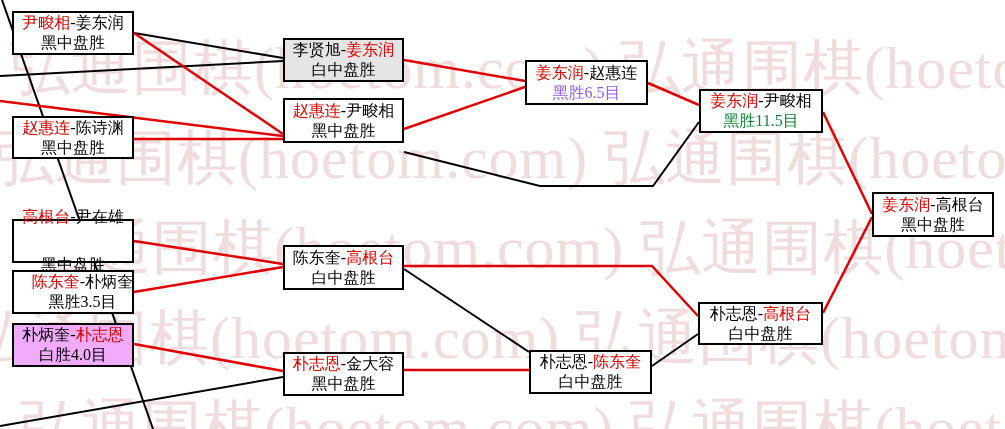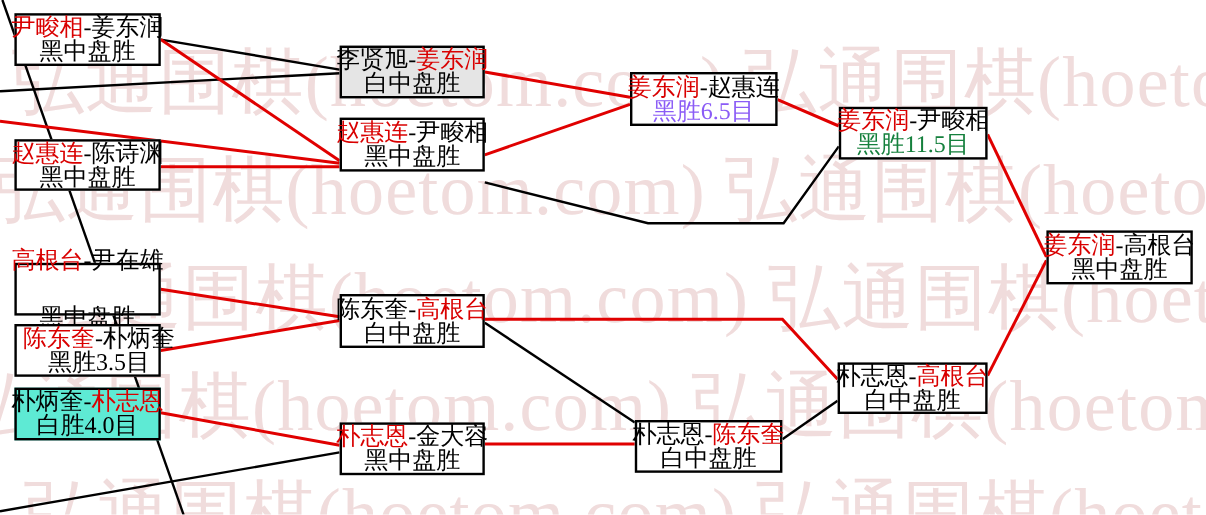--- a/index.html
+++ b/index.html
@@ -24,21 +24,21 @@
   .match-box{
     position:absolute;
     box-sizing:border-box;
     border:2px solid #000;
     background:#fff;
     display:flex;
     flex-direction:column;
     align-items:center;
     justify-content:center;
     text-align:center;
-    font-size:20px;
+    font-size:16px;
     line-height:20px;
     white-space:nowrap;
     color:#000;
   }
   .match-box .players,.match-box .result{display:block;}
 </style>
 </head>
 <body>
 
 <div id="stage" style="width: 1005px; height: 429px; background: rgb(255, 255, 255);">
@@ -81,21 +81,21 @@
         <span class="result" style="color: rgb(0, 0, 0);">黑中盘胜</span>
       </div>
       <div class="match-box" style="left: 12px; top: 219px; width: 122px; height: 44px; border-color: rgb(0, 0, 0); background: rgb(255, 255, 255); gap: 28px;">
         <span class="players"><span style="color: rgb(217, 0, 0);">高根台</span><span style="color: rgb(0, 0, 0);">-</span><span style="color: rgb(0, 0, 0);">尹在雄</span></span>
         <span class="result" style="color: rgb(0, 0, 0);">黑中盘胜</span>
       </div>
       <div class="match-box" style="left: 12px; top: 270px; width: 122px; height: 44px; border-color: rgb(0, 0, 0); background: rgb(255, 255, 255); padding-left: 19px;">
         <span class="players"><span style="color: rgb(217, 0, 0);">陈东奎</span><span style="color: rgb(0, 0, 0);">-</span><span style="color: rgb(0, 0, 0);">朴炳奎</span></span>
         <span class="result" style="color: rgb(0, 0, 0);">黑胜3.5目</span>
       </div>
-      <div class="match-box" style="left: 12px; top: 323px; width: 122px; height: 44px; border-color: rgb(0, 0, 0); background: #5eead4;">
+      <div class="match-box" style="left: 12px; top: 323px; width: 122px; height: 44px; border-color: rgb(0, 0, 0); background: #f0abfc;">
         <span class="players"><span style="color: rgb(0, 0, 0);">朴炳奎</span><span style="color: rgb(0, 0, 0);">-</span><span style="color: rgb(217, 0, 0);">朴志恩</span></span>
         <span class="result" style="color: rgb(0, 0, 0);">白胜4.0目</span>
       </div>
       <div class="match-box" style="left: 283px; top: 38px; width: 121px; height: 44px; border-color: rgb(0, 0, 0); background: #e5e5e5;">
         <span class="players"><span style="color: rgb(0, 0, 0);">李贤旭</span><span style="color: rgb(0, 0, 0);">-</span><span style="color: rgb(217, 0, 0);">姜东润</span></span>
         <span class="result" style="color: rgb(0, 0, 0);">白中盘胜</span>
       </div>
       <div class="match-box" style="left: 283px; top: 98px; width: 121px; height: 45px; border-color: rgb(0, 0, 0); background: rgb(255, 255, 255);">
         <span class="players"><span style="color: rgb(217, 0, 0);">赵惠连</span><span style="color: rgb(0, 0, 0);">-</span><span style="color: rgb(0, 0, 0);">尹畯相</span></span>
         <span class="result" style="color: rgb(0, 0, 0);">黑中盘胜</span>

